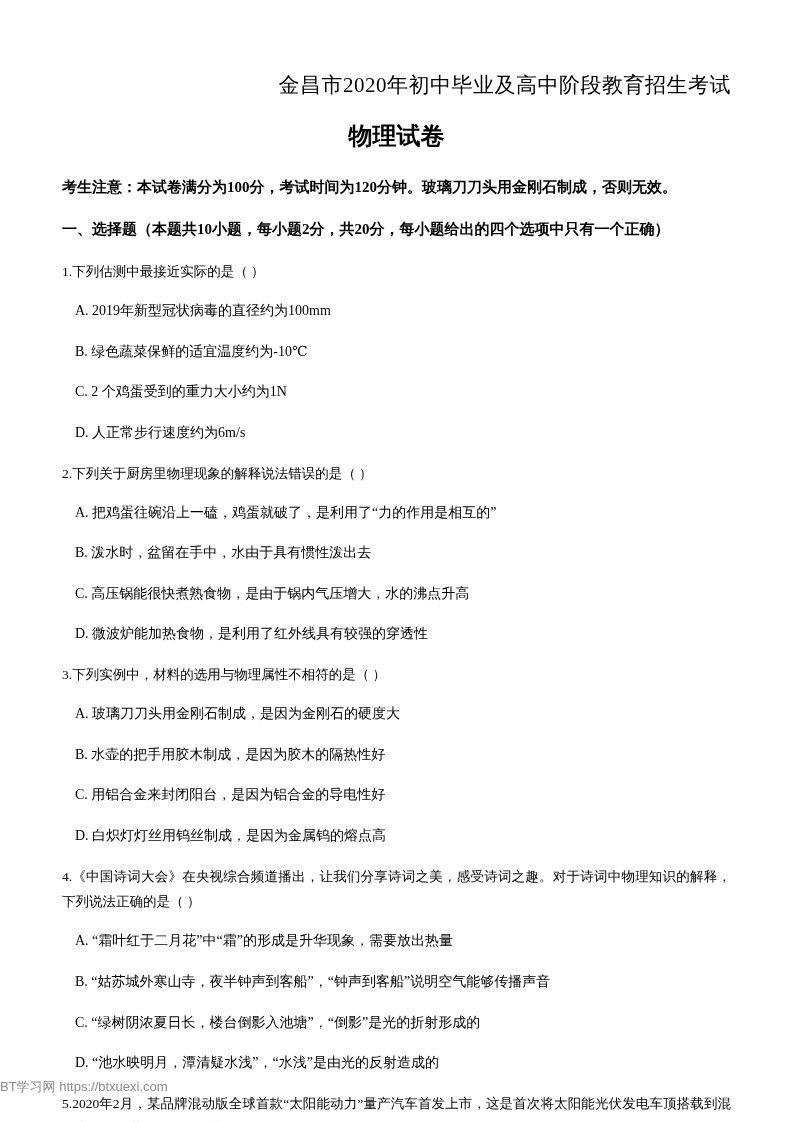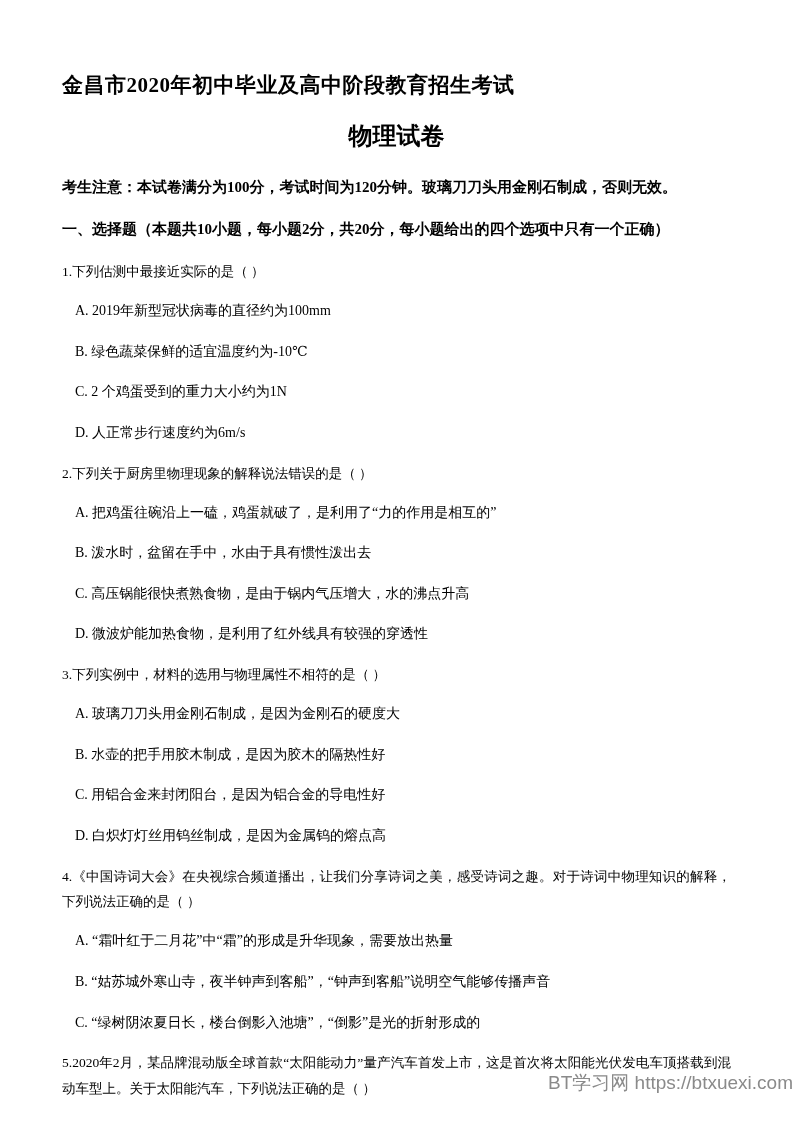--- a/index.html
+++ b/index.html
@@ -16,23 +16,23 @@
     overflow: hidden;
   }
   .page {
     width: 793px;
     height: 1122px;
     box-sizing: border-box;
     padding: 48px 62px 0 62px;
     position: relative;
   }
   .title-main {
-    text-align: left;
+    text-align: right;
     font-size: 21px;
-    font-weight: bold;
+    font-weight: normal;
     letter-spacing: 0.5px;
     margin: 22px 0 16px 0;
     line-height: 1.5;
   }
   .title-sub {
     text-align: center;
     font-size: 24px;
     font-weight: bold;
     margin: 10px 0 0 0;
     line-height: 1.5;
@@ -61,22 +61,22 @@
     line-height: 1.9;
     margin-top: 5px;
     padding-left: 13px;
     text-align: justify;
   }
   .footer {
     position: absolute;
     left: 0;
     right: 0;
     bottom: 26px;
-    text-align: right;
-    font-size: 19px;
+    text-align: left;
+    font-size: 13px;
     color: #8a8a8a;
     font-family: "Liberation Sans", sans-serif;
   }
 </style>
 </head>
 <body>
 
 <div class="page">
 
   <h1 class="title-main">金昌市2020年初中毕业及高中阶段教育招生考试</h1>
@@ -101,17 +101,18 @@
   <p class="q-stem">3.下列实例中，材料的选用与物理属性不相符的是（        ）</p>
   <p class="q-opt">A.  玻璃刀刀头用金刚石制成，是因为金刚石的硬度大</p>
   <p class="q-opt">B.  水壶的把手用胶木制成，是因为胶木的隔热性好</p>
   <p class="q-opt">C.  用铝合金来封闭阳台，是因为铝合金的导电性好</p>
   <p class="q-opt">D.  白炽灯灯丝用钨丝制成，是因为金属钨的熔点高</p>
 
   <p class="q-stem">4.《中国诗词大会》在央视综合频道播出，让我们分享诗词之美，感受诗词之趣。对于诗词中物理知识的解释，下列说法正确的是（        ）</p>
   <p class="q-opt">A.   “霜叶红于二月花”中“霜”的形成是升华现象，需要放出热量</p>
   <p class="q-opt">B.   “姑苏城外寒山寺，夜半钟声到客船”，“钟声到客船”说明空气能够传播声音</p>
   <p class="q-opt">C.   “绿树阴浓夏日长，楼台倒影入池塘”，“倒影”是光的折射形成的</p>
+  <p class="q-opt">D.   “池水映明月，潭清疑水浅”，“水浅”是由光的反射造成的</p>
 
   <p class="q-stem">5.2020年2月，某品牌混动版全球首款“太阳能动力”量产汽车首发上市，这是首次将太阳能光伏发电车顶搭载到混动车型上。关于太阳能汽车，下列说法正确的是（        ）</p>
 
   <div class="footer">BT学习网 https://btxuexi.com</div>
 </div>
 
 </body></html>

